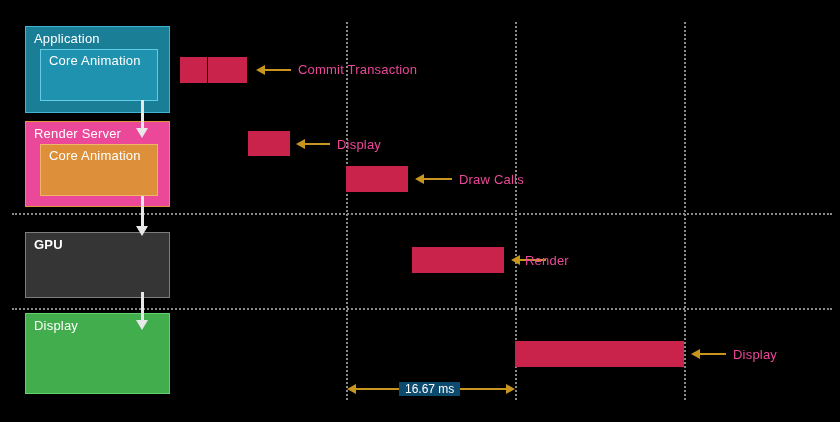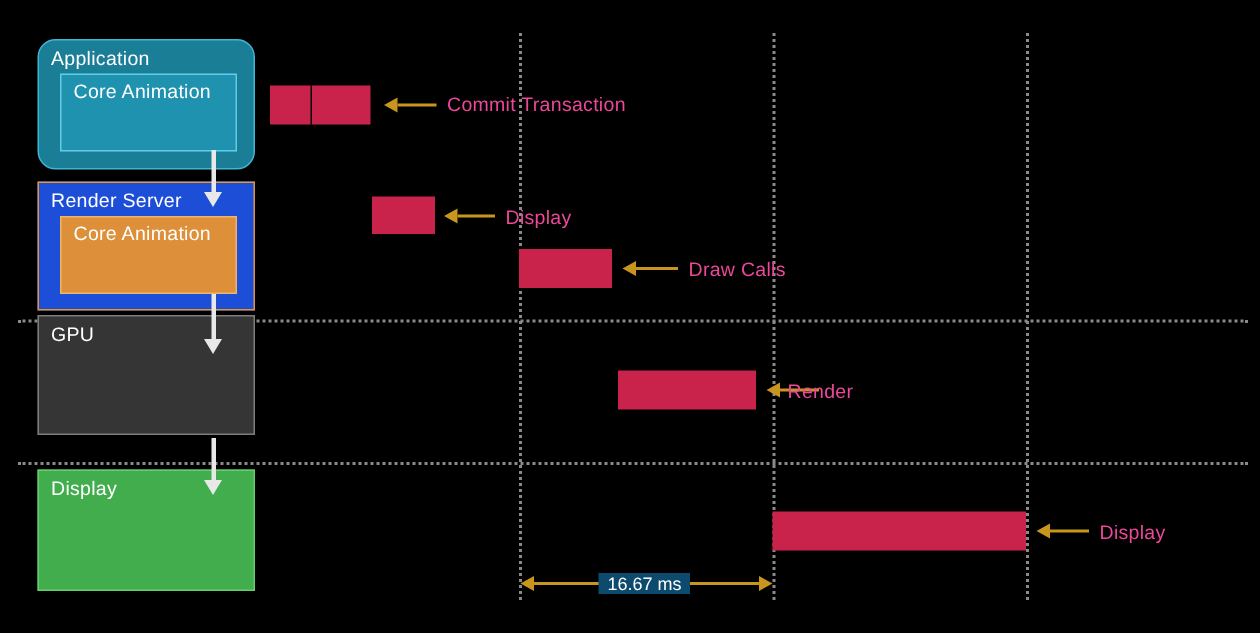--- a/index.html
+++ b/index.html
@@ -59,23 +59,23 @@
   .inner-title {
     position: absolute;
     left: 8px;
     top: 3px;
     font-size: 13px;
     color: #ffffff;
     letter-spacing: 0.2px;
     white-space: nowrap;
   }
 
-  .layer-app      { background:#1a7e97; border-color:#3fb7d4;border-radius:12px; }
+  .layer-app      { background:#1a7e97; border-color:#3fb7d4; }
   .layer-app .inner-box  { background:#1f92af; border-color:#62cbe6; }
-  .layer-render   { background:#1d4ed8; border-color:#e0953a; }
+  .layer-render   { background:#ec4899; border-color:#e0953a; }
   .layer-render .inner-box { background:#dd9039; border-color:#f0b468; }
   .layer-gpu      { background:#353535; border-color:#7d7d7d; }
   .layer-display  { background:#41ad4c; border-color:#63cf6d; }
 
   
   .flow {
     position: absolute;
     width: 3px;
     background: #e8e8e8;
   }
@@ -164,21 +164,21 @@
     </div>
   </div>
 
   <div class="layer layer-render" style="left:25px; top:121px; width:145px; height:86px;">
     <span class="layer-title">Render Server</span>
     <div class="inner-box" style="left:14px; top:22px; width:118px; height:52px;">
       <span class="inner-title">Core Animation</span>
     </div>
   </div>
 
-  <div class="layer layer-gpu" style="left:25px; top:210px; width:145px; height:80px;">
+  <div class="layer layer-gpu" style="left:25px; top:232px; width:145px; height:66px;font-weight:bold;">
     <span class="layer-title">GPU</span>
   </div>
 
   <div class="layer layer-display" style="left:25px; top:313px; width:145px; height:81px;">
     <span class="layer-title">Display</span>
   </div>
 
   <div class="flow" style="left:141px; top:100px; height:30px;"></div>
   <div class="flow-head" style="left:136px; top:128px;"></div>
 

